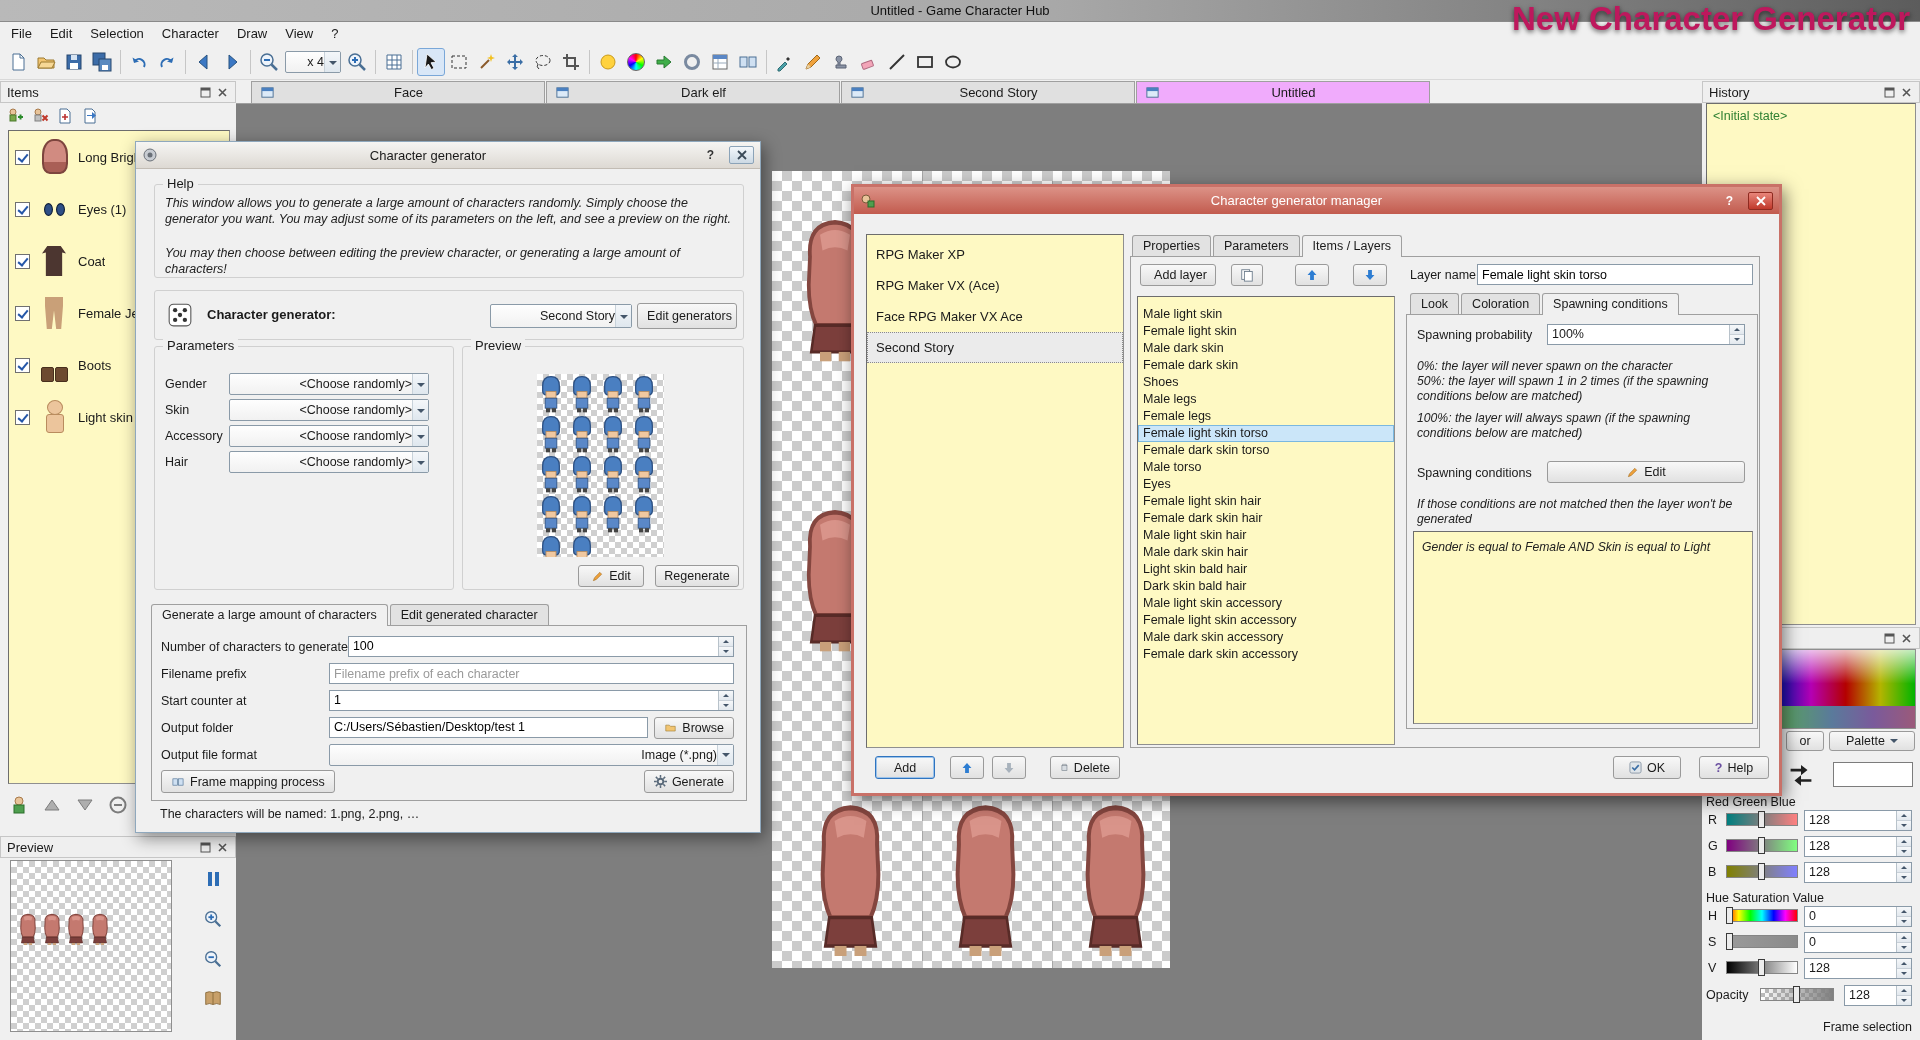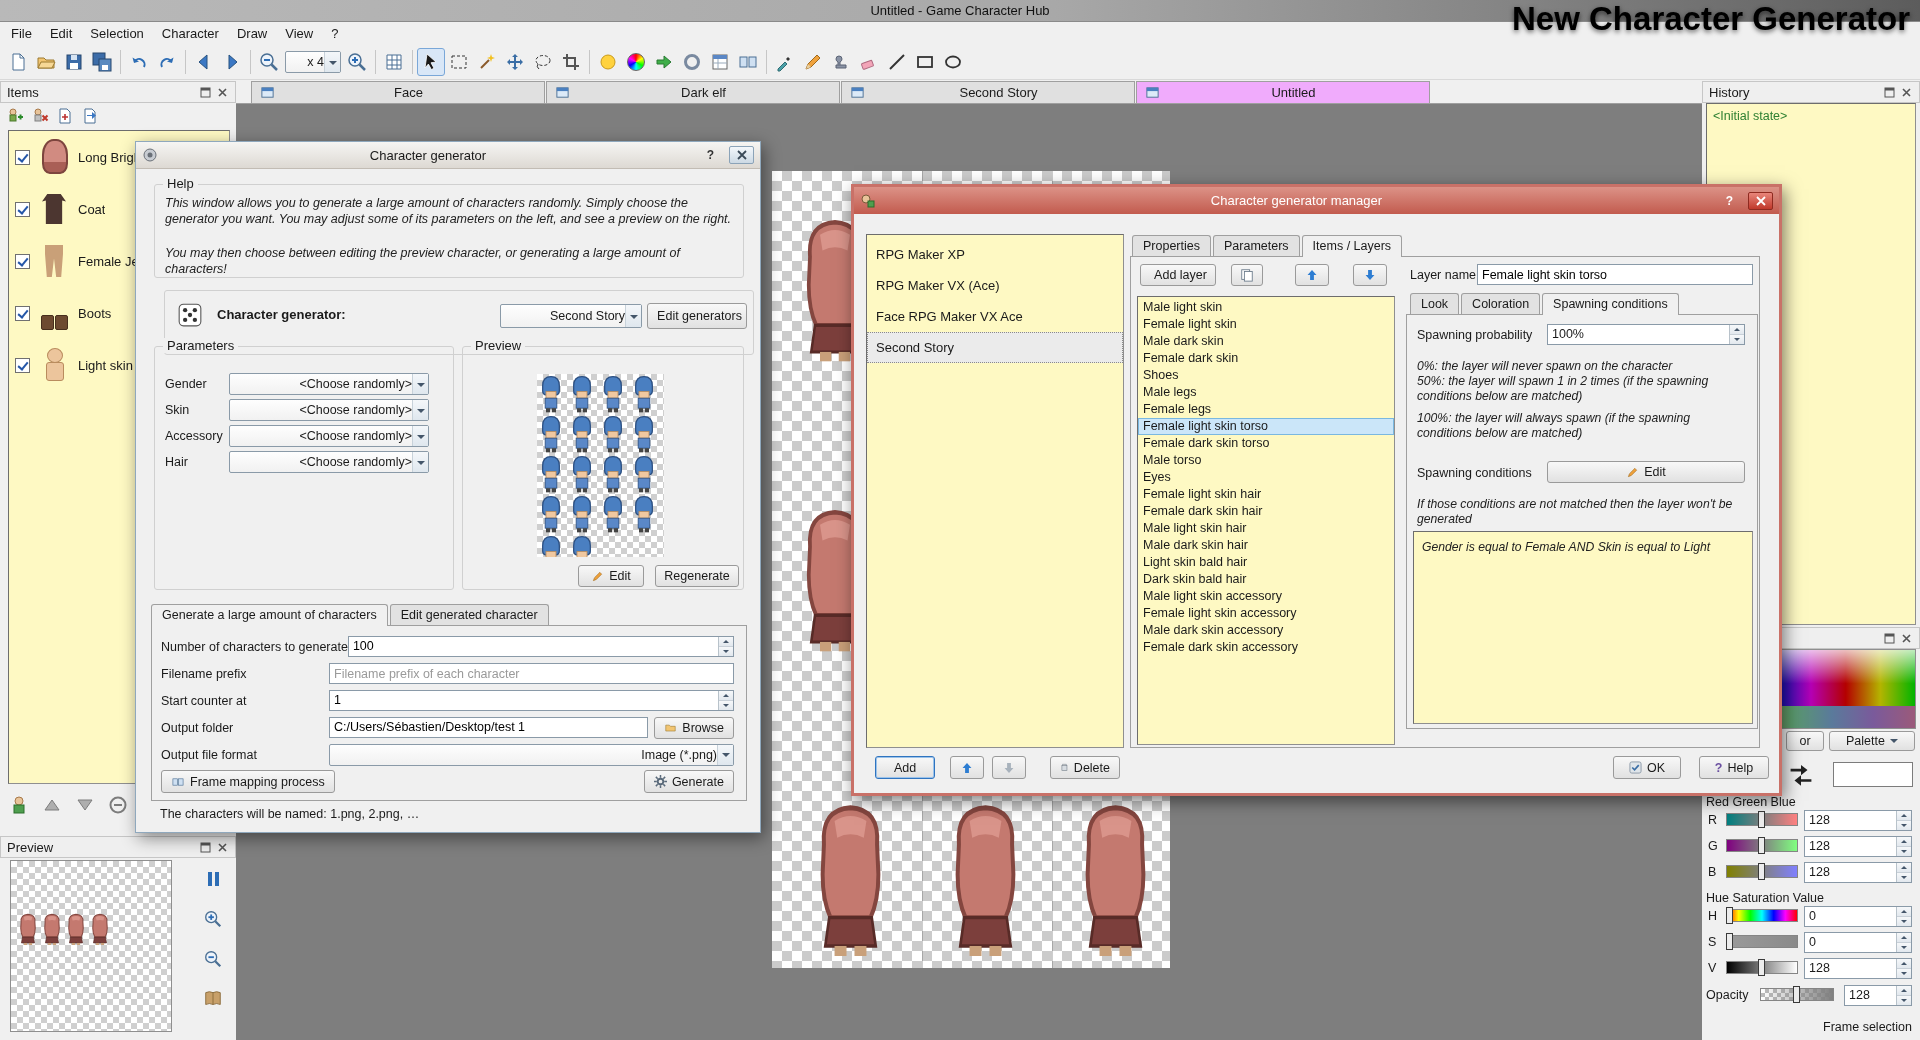--- a/index.html
+++ b/index.html
@@ -2,21 +2,21 @@
 <html><head>
 <meta charset="utf-8">
 <style>
 *{margin:0;padding:0;box-sizing:border-box}
 html,body{width:1920px;height:1040px;overflow:hidden}
 body{font-family:"Liberation Sans",sans-serif;font-size:13px;color:#1a1a1a;background:#f0f0f0}
 #app{position:relative;width:1920px;height:1040px;background:#f0f0f0}
 svg{display:block}
 
 #titlebar{position:absolute;left:0;top:0;width:100%;height:22px;background:linear-gradient(to right,#b9b9b9,#a8a8a8 55%,#828282 80%,#5c5c5c);border-bottom:1px solid #8a8a8a;text-align:center;line-height:21px;font-size:13px;color:#111}
-#overlay-title{position:absolute;right:10px;top:0;font-size:33px;font-weight:700;color:#000000;text-shadow:0 2px 5px rgba(0,0,0,.6);z-index:60;line-height:38px}
+#overlay-title{position:absolute;right:10px;top:0;font-size:33px;font-weight:700;color:#be185d;text-shadow:0 2px 5px rgba(0,0,0,.6);z-index:60;line-height:38px}
 #menubar{position:absolute;left:0;top:22px;width:100%;height:23px;background:#f0f0f0;display:flex;align-items:center;padding-left:2px}
 .menu-item{padding:0 9px;line-height:22px;font-size:13px}
 #toolbar{position:absolute;left:0;top:45px;width:100%;height:35px;background:#f0f0f0;display:flex;align-items:center;padding-left:4px;border-bottom:1px solid #d9d9d9}
 .tbtn{width:28px;height:28px;display:flex;align-items:center;justify-content:center;border:1px solid transparent;border-radius:3px;background:transparent}
 .tbtn.active-tool{background:#d9e7f7;border-color:#7aa7d8}
 .tsep{width:1px;height:24px;background:#c6c6c6;margin:0 4px;flex:0 0 1px}
 .zoom-combo{width:56px;margin:0 2px}
 .color-wheel{width:18px;height:18px;border-radius:50%;background:conic-gradient(#f00,#ff0,#0f0,#0ff,#00f,#f0f,#f00);border:1px solid #666}
 
 .combo{display:flex;align-items:center;height:22px;background:linear-gradient(#fefefe,#f1f1f1);border:1px solid #8a9aa8;border-radius:2px;padding-left:5px;font-size:12.5px}
@@ -129,21 +129,21 @@
 .fctrl>.spin,.fctrl>.tinput,.fctrl>.combo{flex:1}
 #gen-rows{position:absolute;left:0;top:6px;width:100%}
 .param-row{display:flex;align-items:center;height:26px}
 .param-label{flex:0 0 64px;font-size:12.5px}
 .param-row .combo{flex:0 0 200px}
 #preview-grid{display:grid;grid-template-columns:repeat(4,31px);overflow:hidden}
 
 .gen-item{height:31px;line-height:31px;padding-left:9px;font-size:13px;white-space:nowrap;overflow:hidden}
 .gen-item.selected{background:#ebebeb;outline:1px dotted #8a8a8a;outline-offset:-1px}
 #mgr-genlist{padding-top:4px;overflow:hidden}
-#layer-list{padding-top:2px;overflow:hidden}
+#layer-list{padding-top:9px;overflow:hidden}
 .layer-item{height:17px;line-height:17px;padding-left:5px;font-size:12.5px;white-space:nowrap;overflow:hidden}
 .layer-item.selected{background:#cbe6f9;outline:1px solid #7ab8e0;outline-offset:-1px}
 .icon-btn{padding:0 6px}
 .note{font-size:12.5px}
 #frame-selection{position:absolute;right:8px;top:1020px;font-size:12.5px;z-index:2}
 </style>
 </head>
 <body>
 
 <svg width="0" height="0" style="position:absolute">
@@ -480,20 +480,25 @@
       </span>
   </div>
   <div id="items-list" class="sunken">
 
       <div class="item-row checked" data-icon="hair">
         <span class="checkbox"></span>
         <span class="thumb"></span>
         <span class="item-label">Long Bright (2)</span>
       </div>
 
+      <div class="item-row checked" data-icon="eyes">
+        <span class="checkbox"></span>
+        <span class="thumb"></span>
+        <span class="item-label">Eyes (1)</span>
+      </div>
 
       <div class="item-row checked" data-icon="coat">
         <span class="checkbox"></span>
         <span class="thumb"></span>
         <span class="item-label">Coat</span>
       </div>
 
       <div class="item-row checked" data-icon="jeans">
         <span class="checkbox"></span>
         <span class="thumb"></span>
@@ -763,21 +768,21 @@
           </svg>
         </span>
     </div>
 
     <div class="groupbox" style="left:18px;top:42px;width:590px;height:94px">
       <span class="gb-label">Help</span>
       <div class="ital" style="left:10px;top:10px;width:568px;font-size:12.5px;line-height:16px">This window allows you to generate a large amount of characters randomly. Simply choose the generator you want. You may adjust some of its parameters on the left, and see a preview on the right.</div>
       <div class="ital" style="left:10px;top:60px;width:568px;font-size:12.5px;line-height:16px">You may then choose between editing the preview character, or generating a large amount of characters!</div>
     </div>
 
-    <div class="groupbox" style="left:28px;top:148px;width:590px;height:65px">
+    <div class="groupbox" style="left:18px;top:148px;width:590px;height:50px">
       <svg style="left:12px;top:11px" width="26" height="26" viewBox="0 0 24 24">
           <rect x="2" y="2" width="20" height="20" rx="4" fill="#fff" stroke="#555"></rect>
           <circle cx="7.5" cy="7.5" r="2" fill="#333"></circle>
           <circle cx="16.5" cy="7.5" r="2" fill="#333"></circle>
           <circle cx="12" cy="12" r="2" fill="#333"></circle>
           <circle cx="7.5" cy="16.5" r="2" fill="#333"></circle>
           <circle cx="16.5" cy="16.5" r="2" fill="#333"></circle>
         </svg>
       <span style="left:52px;top:16px;font-weight:700;font-size:13px">Character generator:</span>
       <div class="combo" style="left:335px;top:13px;width:142px;height:24px">

